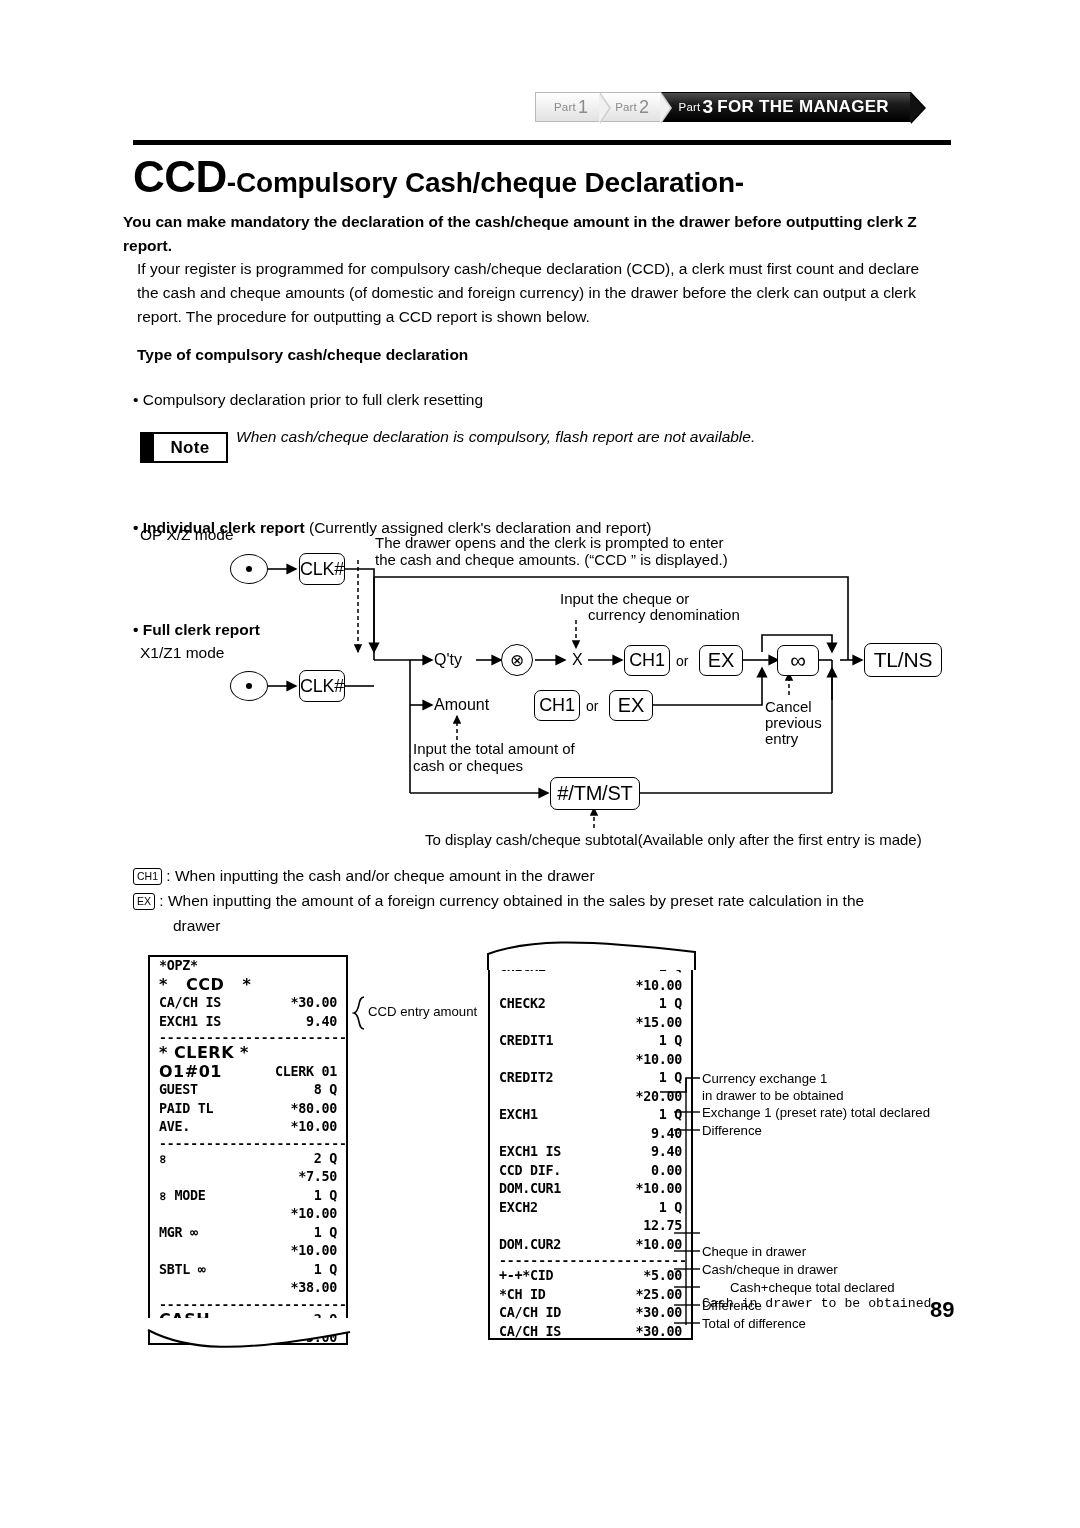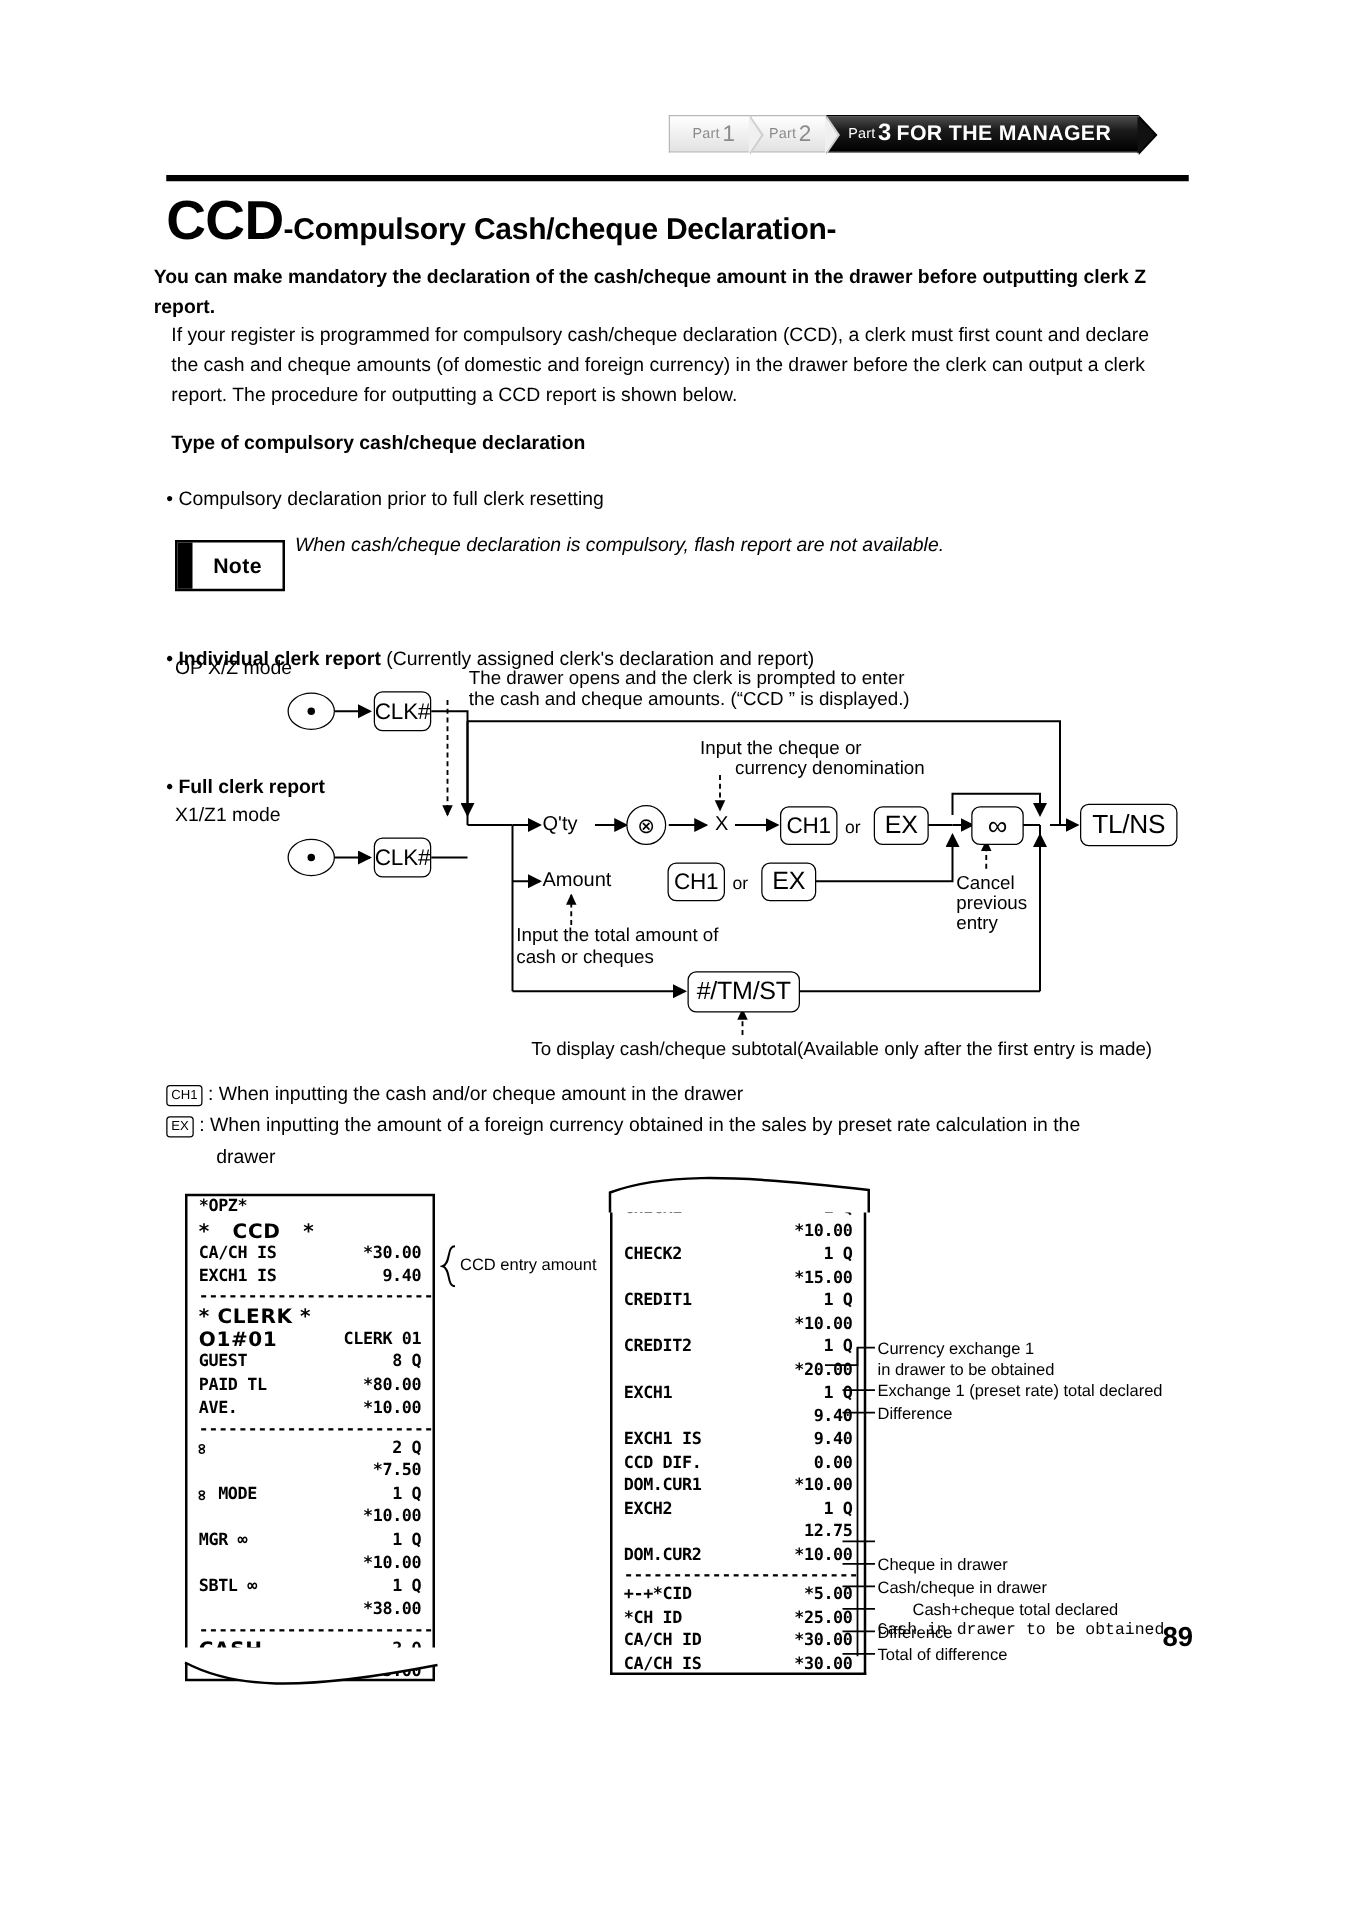--- a/index.html
+++ b/index.html
@@ -50,30 +50,30 @@
   }
   .chip.dark::before {
     border-left-color: #111; right: -13px;
     border-top-width: 15px; border-bottom-width: 15px; border-left-width: 14px;
   }
 
   
   .rule { position: absolute; left: 133px; top: 140px; width: 818px; height: 5px; background: #000; }
   .h1 { position: absolute; left: 133px; top: 152px; width: 830px; }
   .h1 .ccd { font-size: 44px; font-weight: bold; letter-spacing: -0.5px; }
-  .h1 .sub { font-size: 24px; font-weight: bold; letter-spacing: -0.2px; }
+  .h1 .sub { font-size: 28px; font-weight: bold; letter-spacing: -0.2px; }
 
   
   .bodytxt { position: absolute; font-size: 15.5px; line-height: 24px; }
   .b { font-weight: bold; }
 
   
   .notebox {
     position: absolute; left: 140px; top: 432px;
-    width: 88px; height: 41px; box-sizing: border-box;
+    width: 88px; height: 31px; box-sizing: border-box;
     border: 2px solid #000; background: #fff;
     display: flex; align-items: center;
   }
   .notebox .bar { width: 12px; height: 100%; background: #000; }
   .notebox .lbl { flex: 1; text-align: center; font-size: 17px; font-weight: bold; letter-spacing: .3px; }
   .noteText { position: absolute; left: 236px; top: 428px; font-size: 15.5px; font-style: italic; }
 
   
   .flow { position: absolute; left: 0; top: 0; width: 1080px; height: 1528px; pointer-events: none; }
   .fl { position: absolute; font-size: 15px; }

